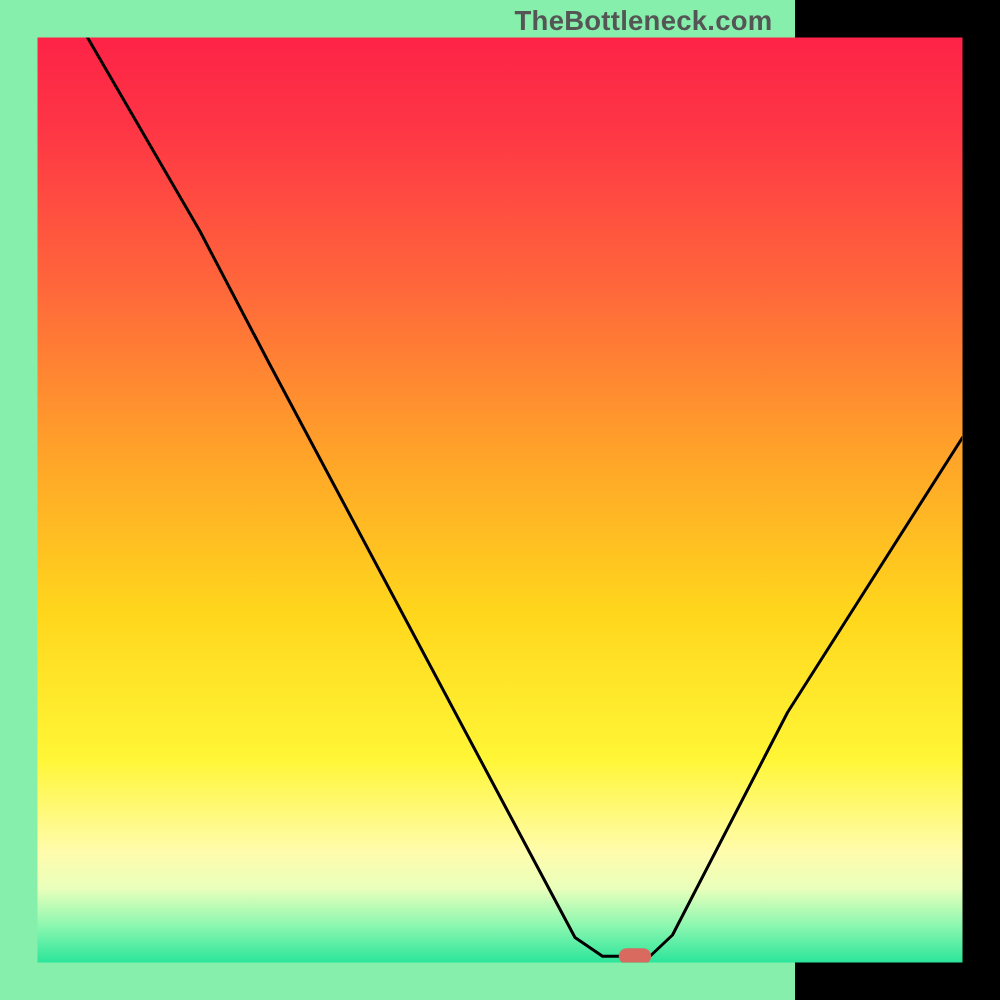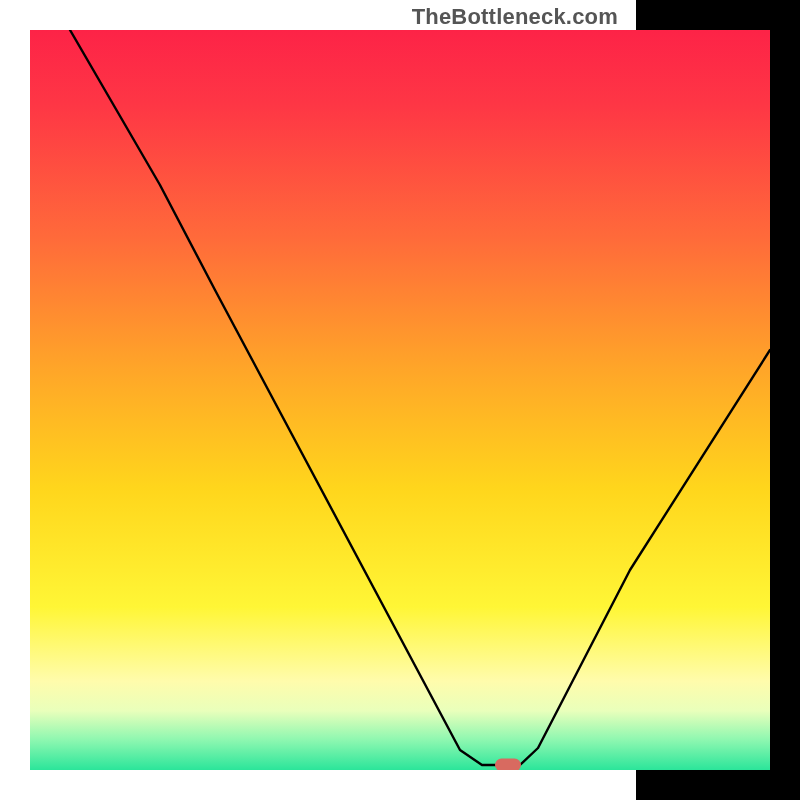--- a/index.html
+++ b/index.html
@@ -8,21 +8,21 @@
     width: 800px;
     height: 800px;
     background: #000;
     overflow: hidden;
     font-family: Arial, Helvetica, sans-serif;
   }
   .frame {
     position: relative;
     width: 636px;
     height: 800px;
-    background: #ffffff;
+    background: #86efac;
   }
   .watermark {
     position: absolute;
     top: 4px;
     right: 18px;
     color: #555;
     font-size: 22px;
     font-weight: 600;
     letter-spacing: 0.2px;
     user-select: none;

